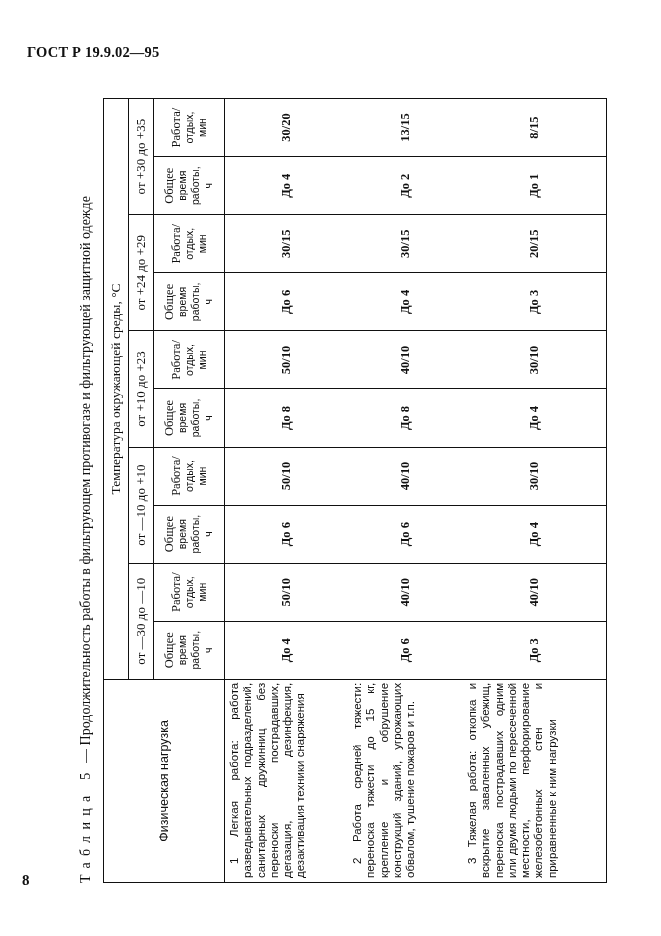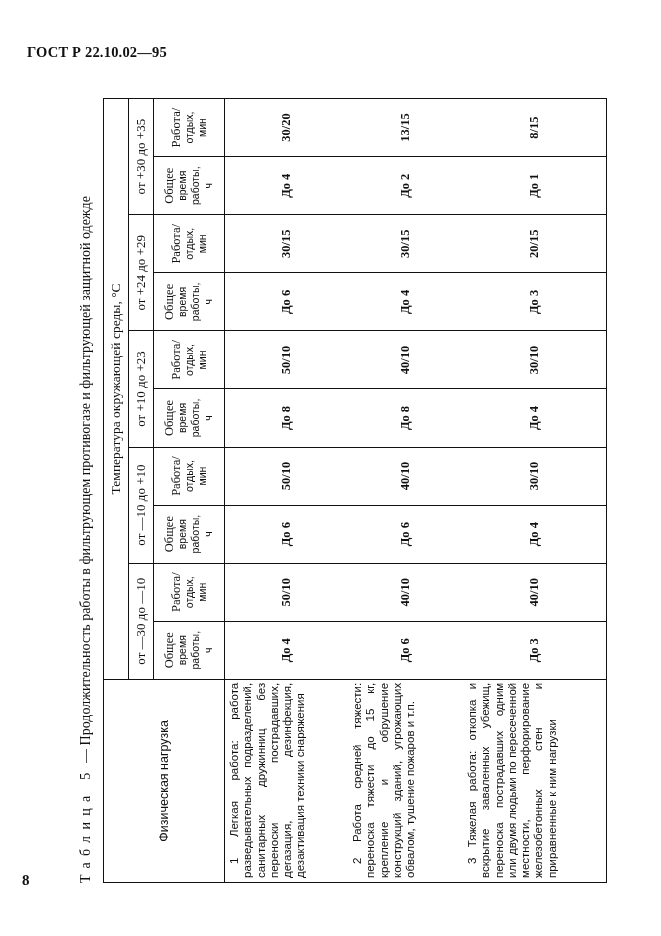--- a/index.html
+++ b/index.html
@@ -27,21 +27,21 @@
   td.val { font-weight:bold; font-size:12.5px; vertical-align:middle; border-top:none; border-bottom:none; }
   tr.r1 td { height:118px; }
   tr.r2 td { height:110px; }
   tr.r3 td { height:138px; }
   tr.r3 td { border-bottom:1.3px solid #111; }
   tr.r1 td { border-top:1.3px solid #111; }
 </style>
 </head>
 <body>
 
-<div class="doc-header">ГОСТ Р 22.10.02—95</div>
+<div class="doc-header">ГОСТ Р 19.9.02—95</div>
 
 <div class="caption">
   <span class="tbl-word">Таблица 5</span><span> — </span><span>Продолжительность работы в фильтрующем противогазе и фильтрующей защитной одежде</span>
 </div>
 
 <div class="table-wrap">
   <table>
     <colgroup>
       <col class="col-load">
       <col class="col-sub">

